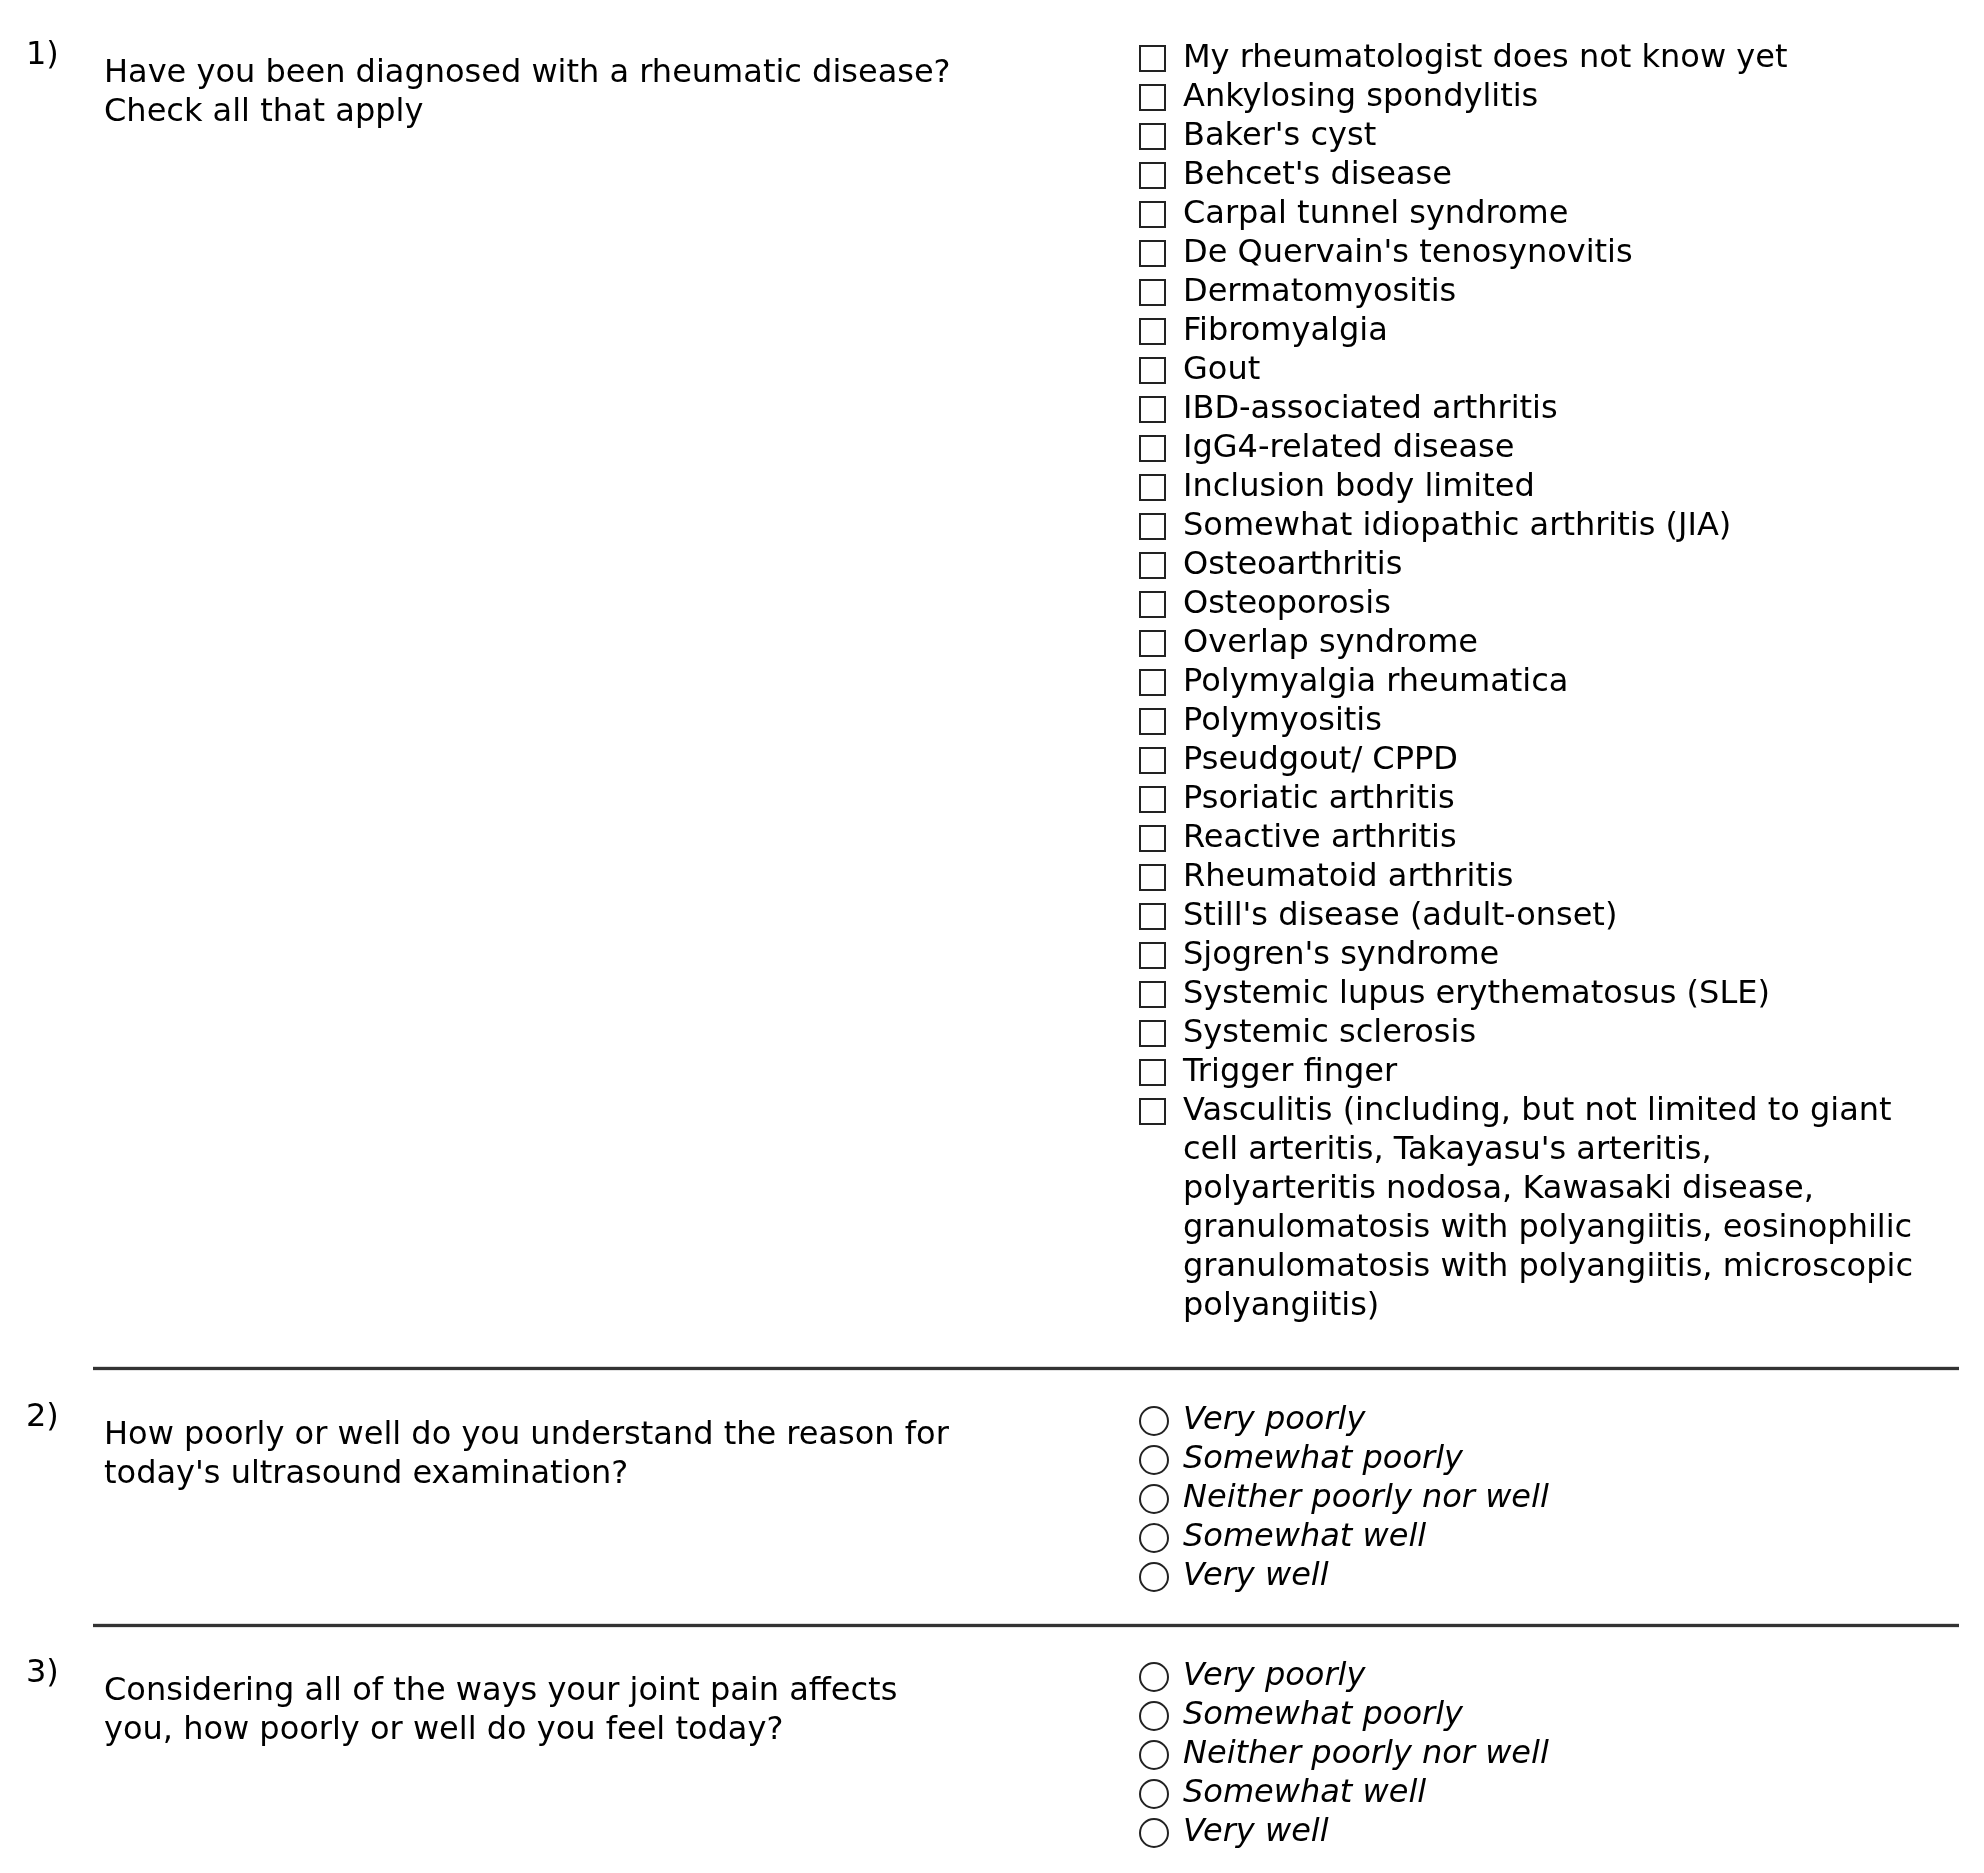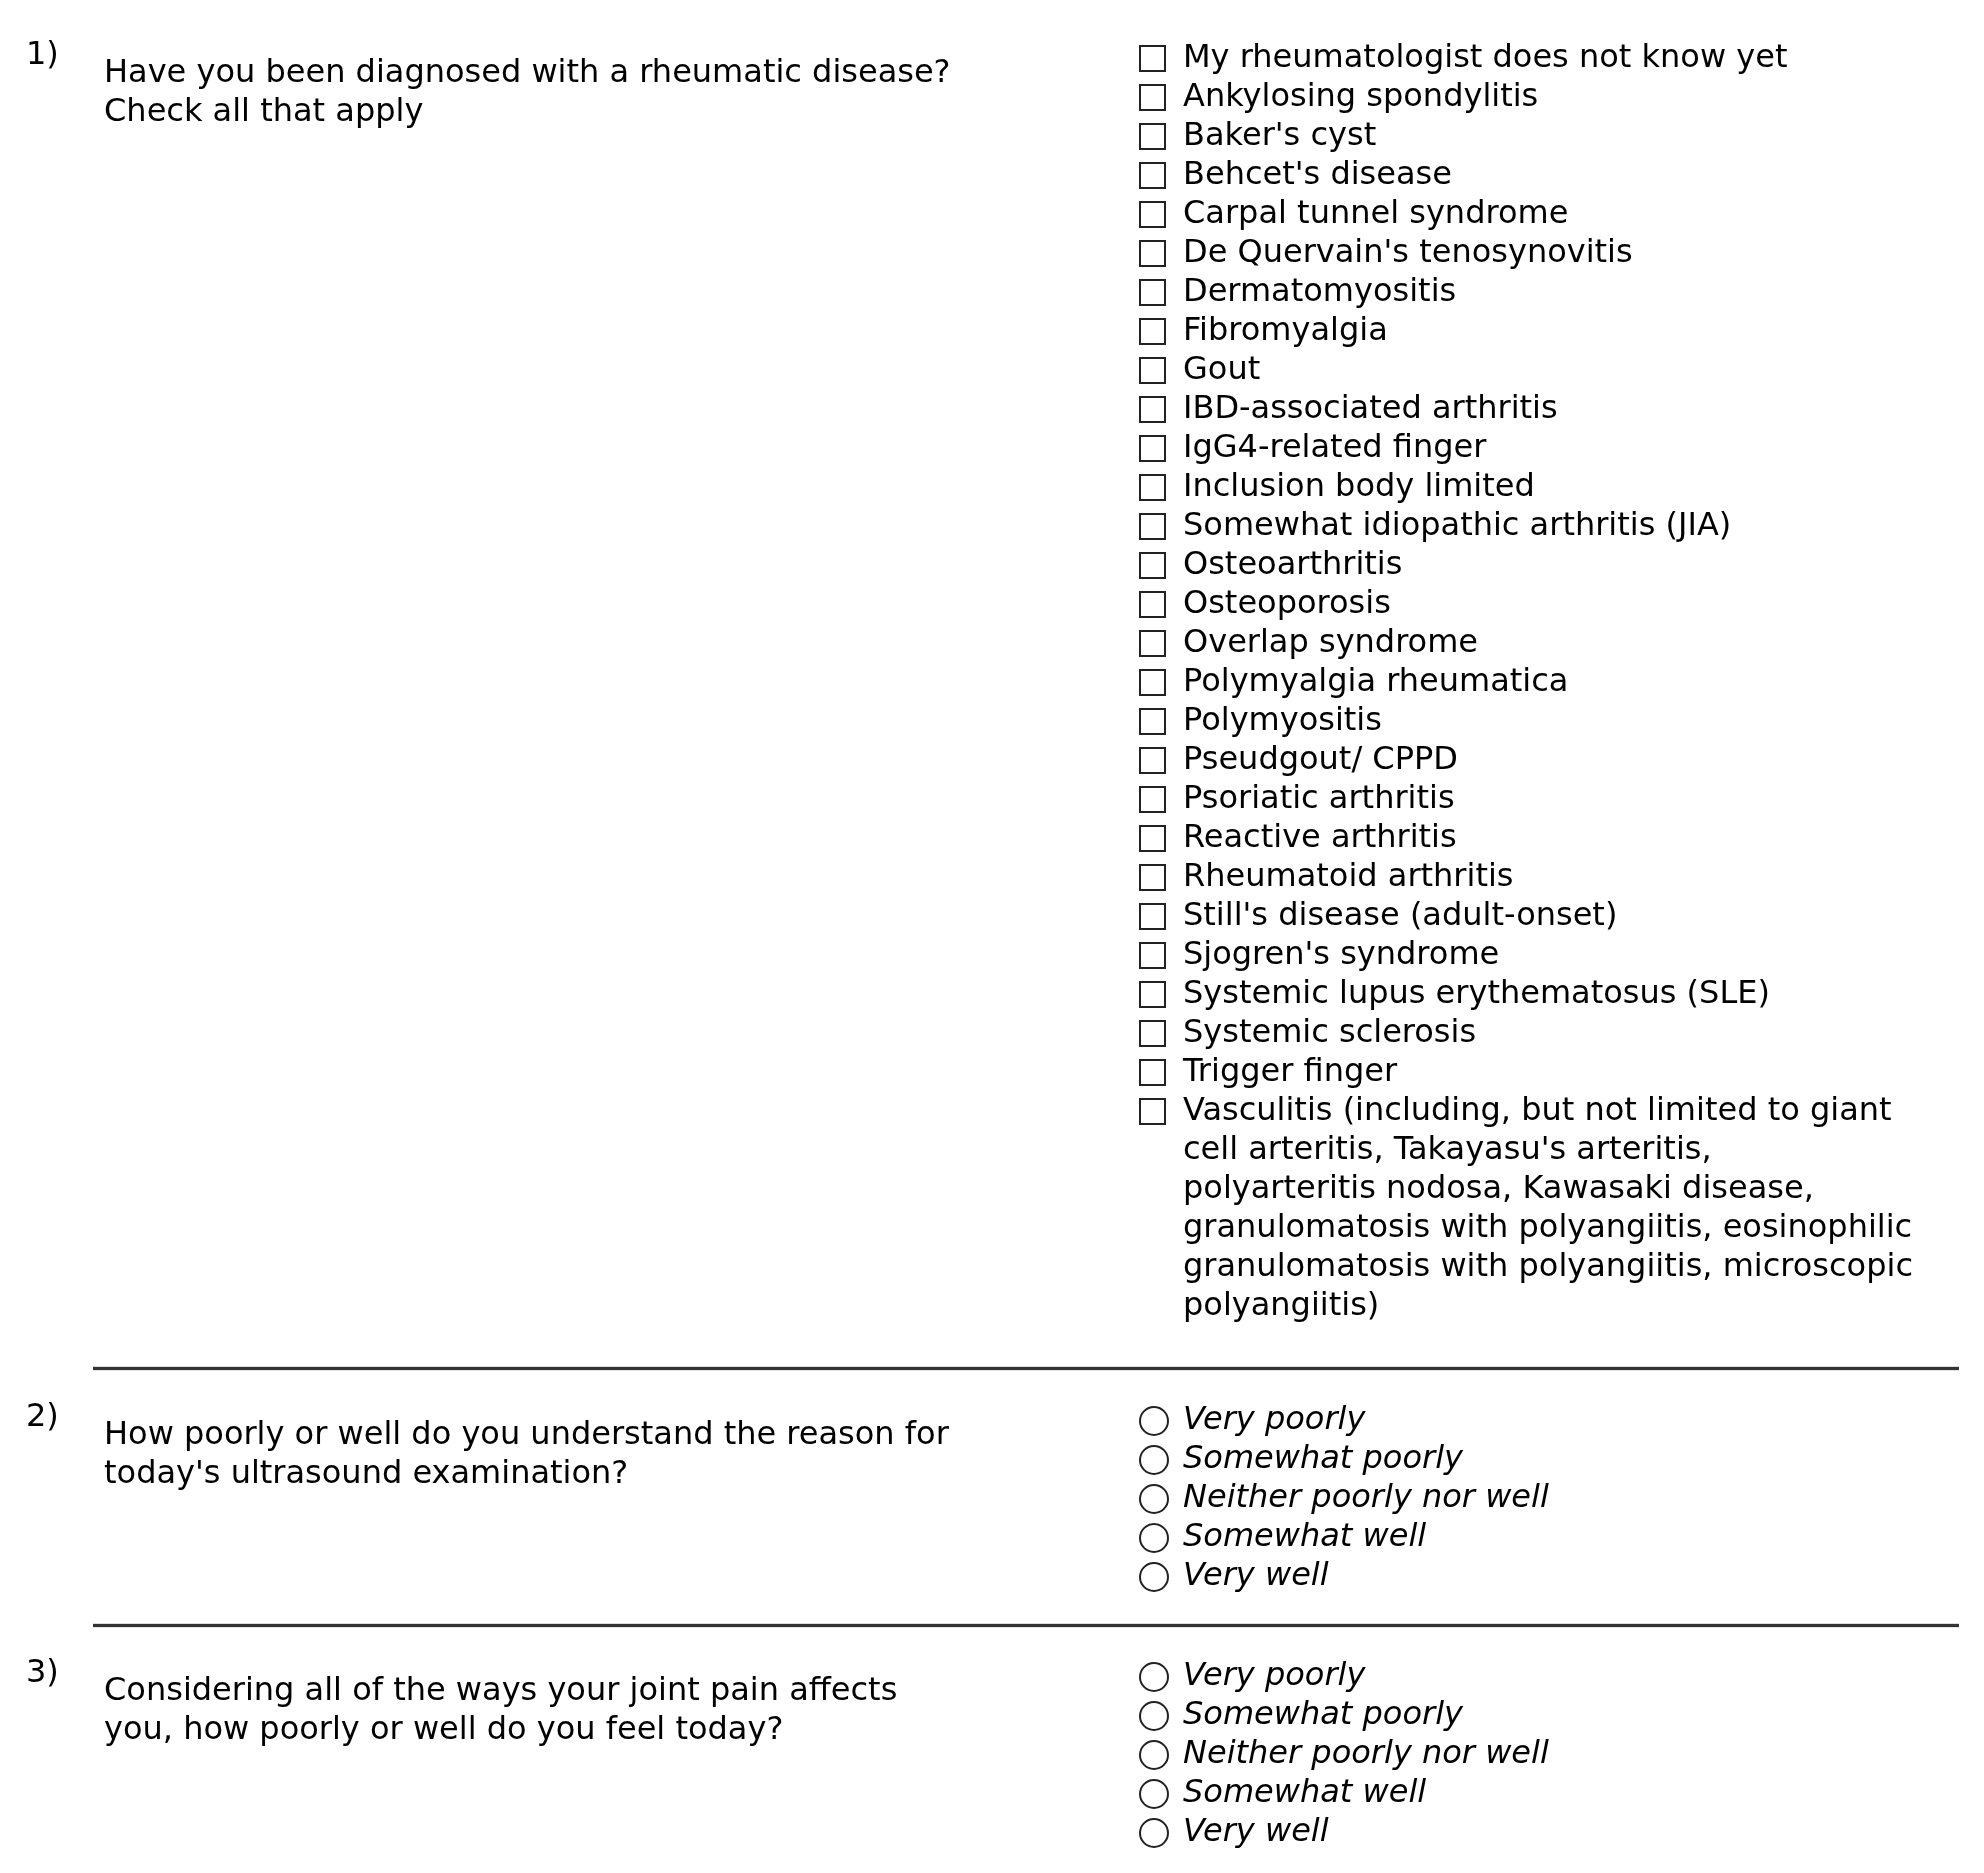--- a/index.html
+++ b/index.html
@@ -126,21 +126,21 @@
     <li class="option">
         <span class="checkbox"></span>
         <span class="label">Gout</span>
       </li>
     <li class="option">
         <span class="checkbox"></span>
         <span class="label">IBD-associated arthritis</span>
       </li>
     <li class="option">
         <span class="checkbox"></span>
-        <span class="label">IgG4-related finger</span>
+        <span class="label">IgG4-related disease</span>
       </li>
     <li class="option">
         <span class="checkbox"></span>
         <span class="label">Inclusion body limited</span>
       </li>
     <li class="option">
         <span class="checkbox"></span>
         <span class="label">Somewhat idiopathic arthritis (JIA)</span>
       </li>
     <li class="option">

